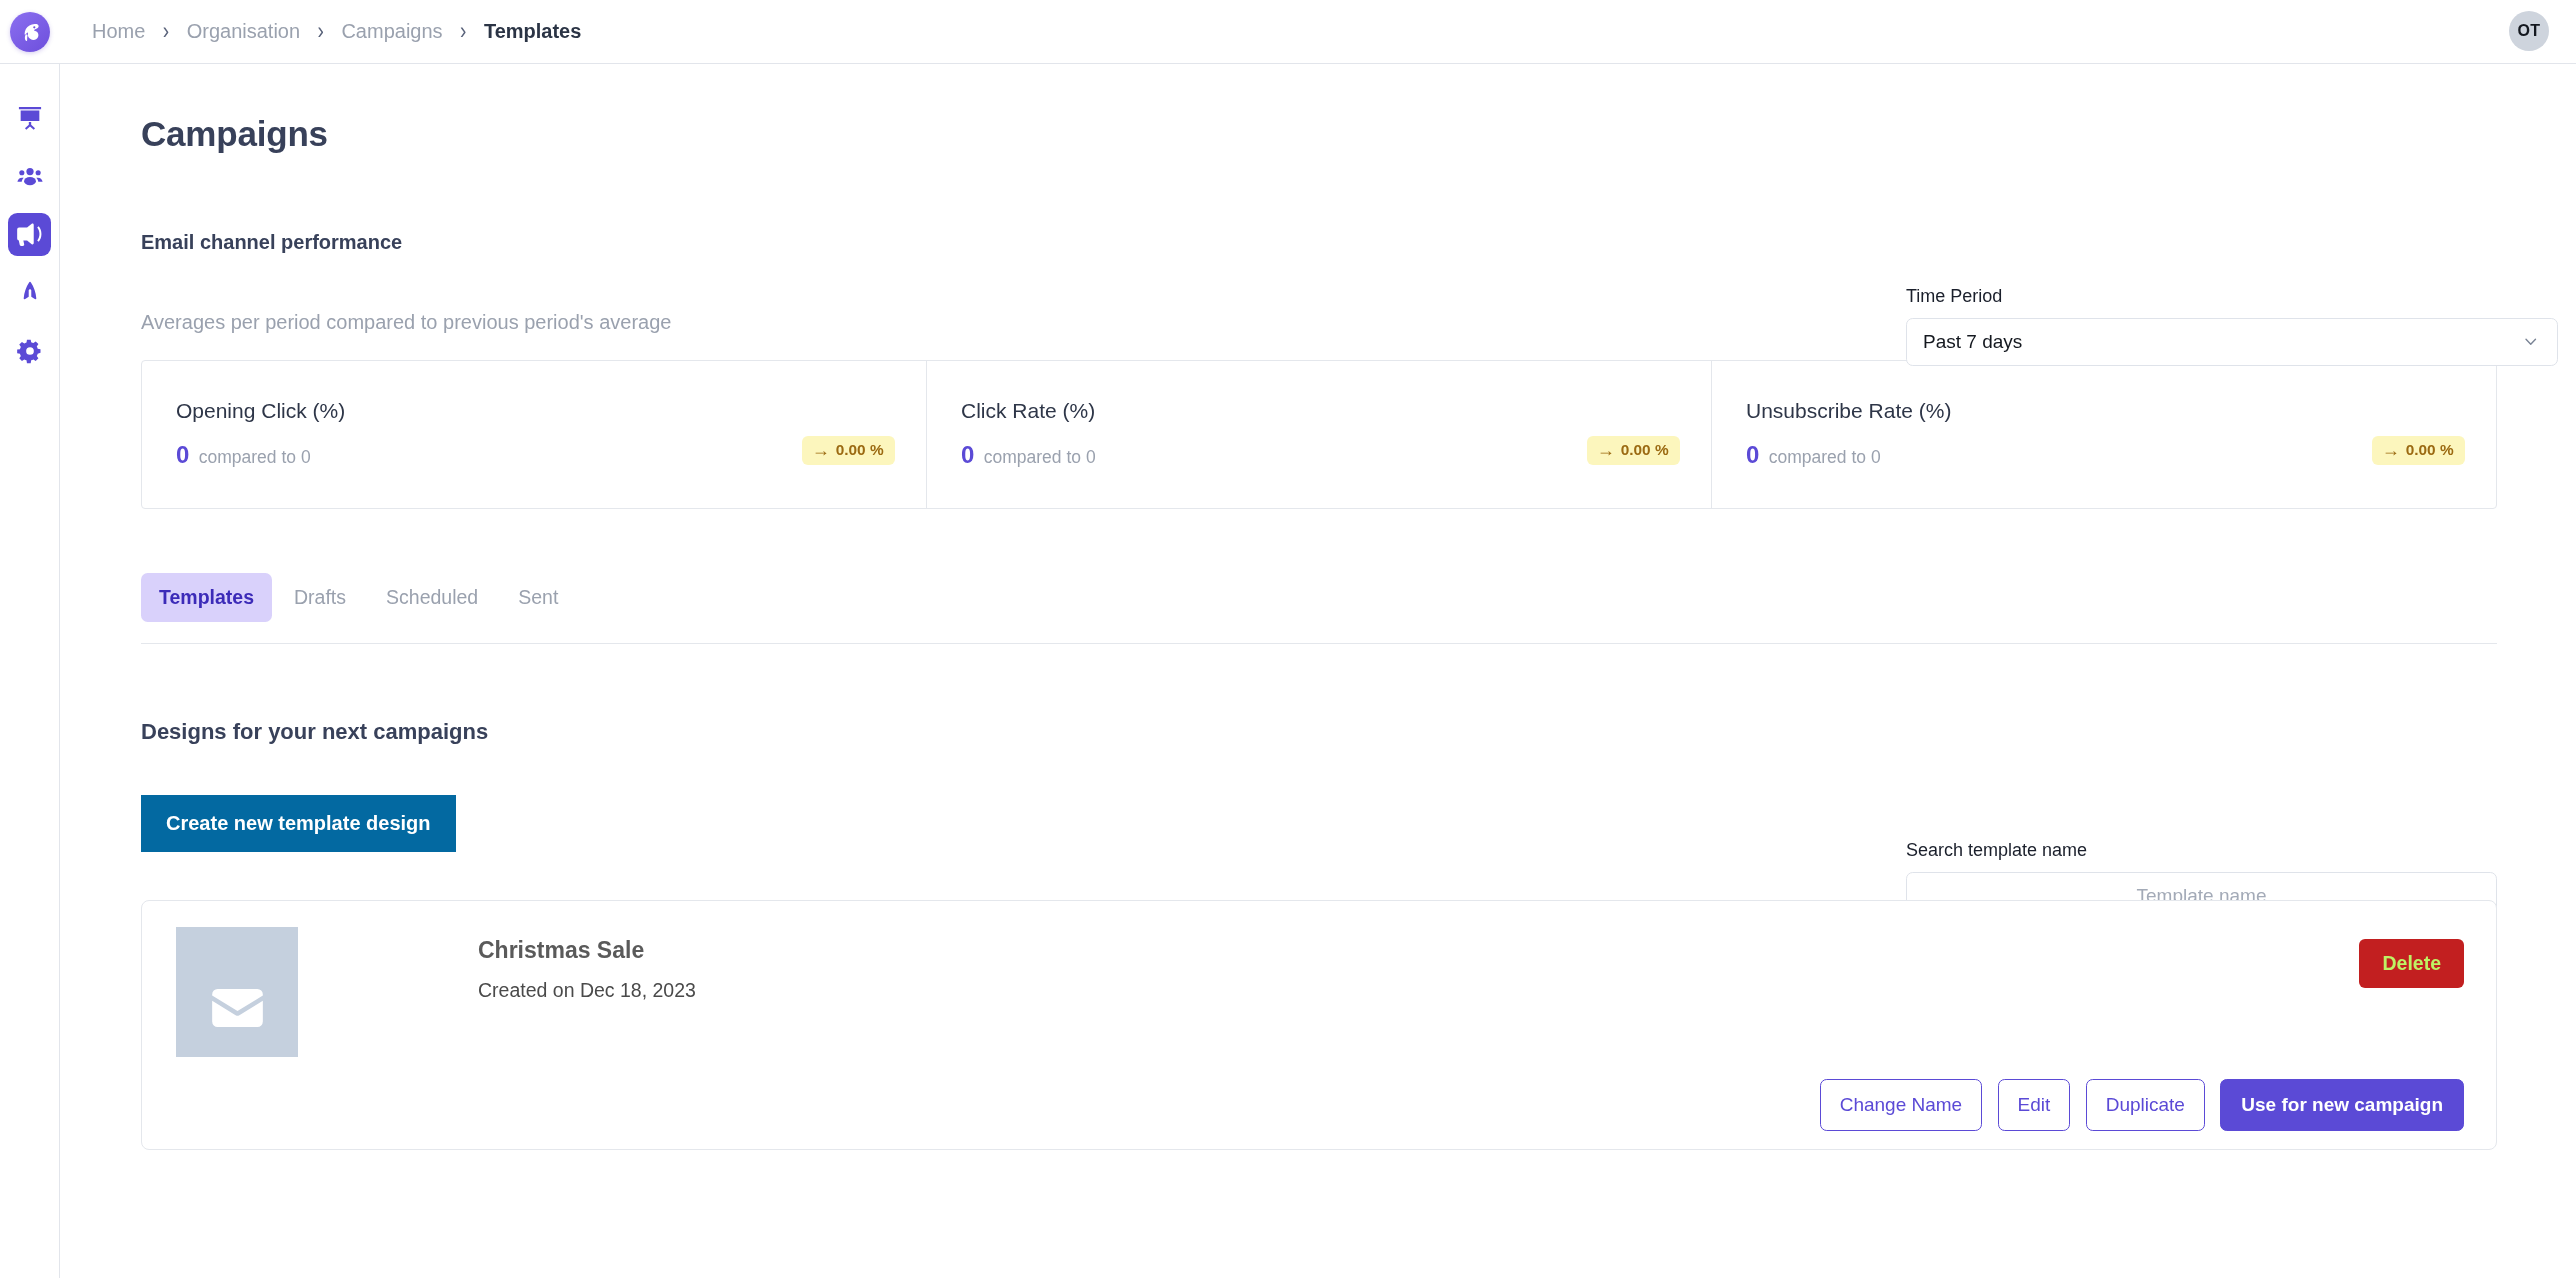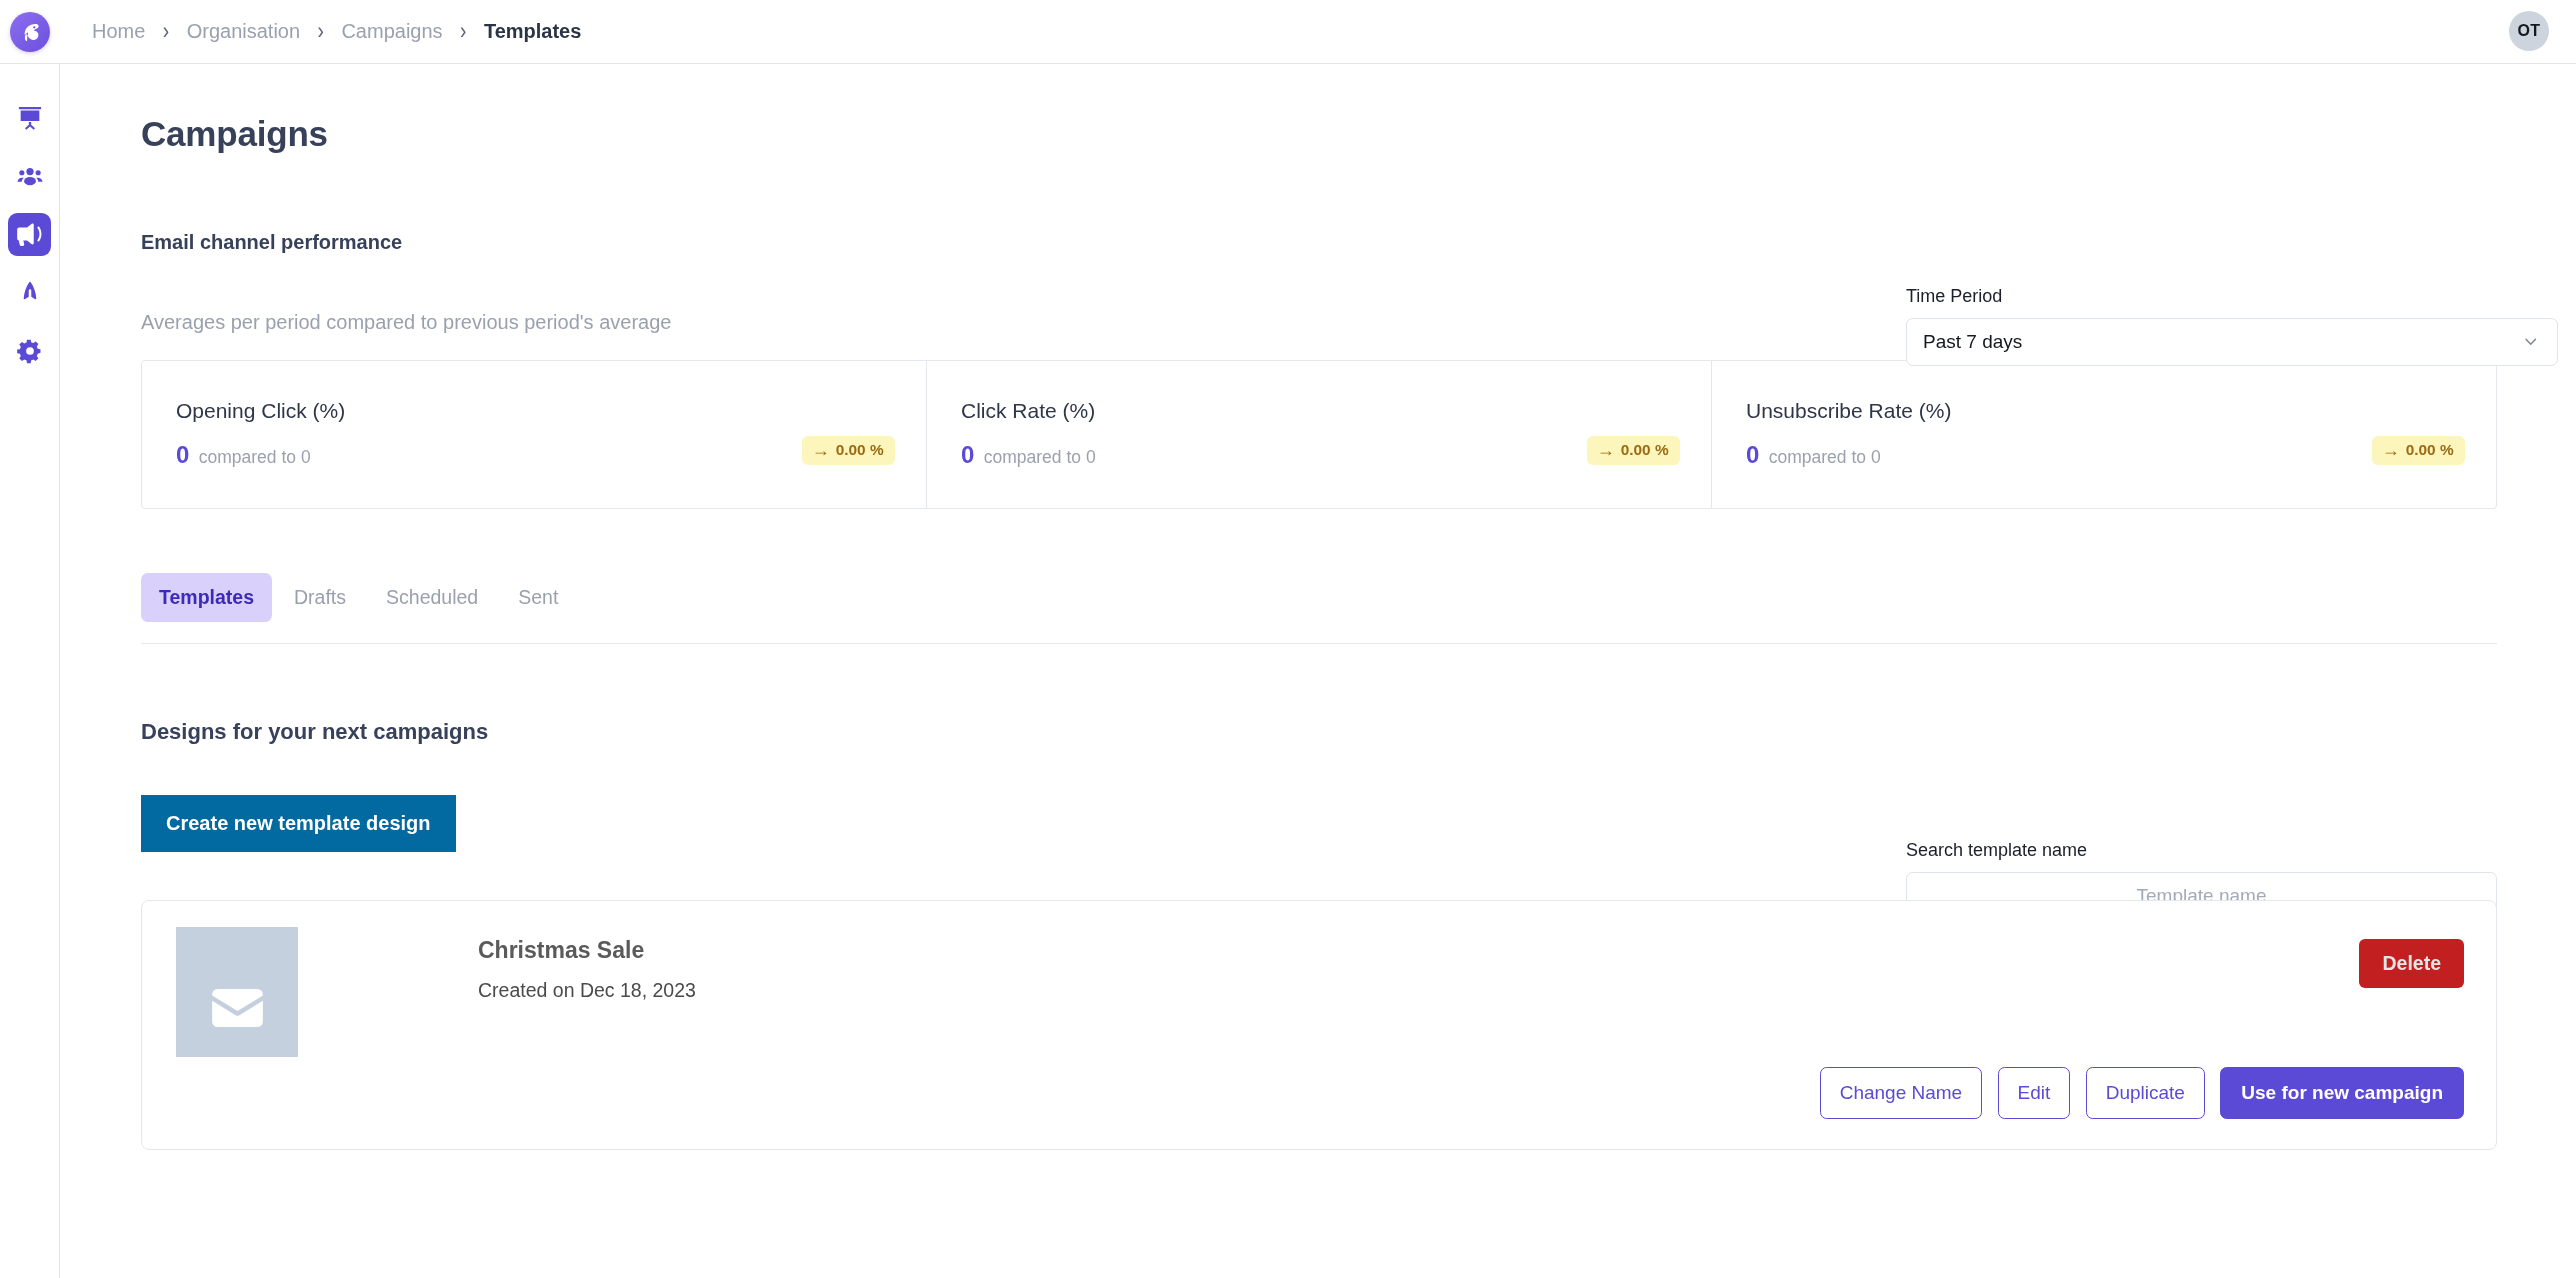--- a/index.html
+++ b/index.html
@@ -208,30 +208,30 @@
     position: absolute; left: 336px; top: 36px;
     font-size: 23px; font-weight: bold; color: #5a5a5a;
   }
   .tpl-date {
     position: absolute; left: 336px; top: 78px;
     font-size: 19.5px; color: #4a4a4a;
   }
 
   .delete-btn {
     position: absolute; right: 32px; top: 38px;
-    background: #c21f20; color: #e5e5e5;
+    background: #c21f20; color: #bef264;
     border: none; border-radius: 6px;
     padding: 12.8px 23px;
     font-size: 19.5px; font-weight: bold;
     font-family: "Liberation Sans", sans-serif;
     cursor: pointer;
   }
 
   .tpl-actions {
-    position: absolute; right: 32px; bottom: 30px;
+    position: absolute; right: 32px; bottom: 18px;
     display: flex; align-items: center; gap: 15.4px;
   }
   .btn-outline {
     background: #ffffff; color: #5b4ad6;
     border: 1.3px solid #5b4ad6; border-radius: 6.7px;
     padding: 14px 19px;
     font-size: 19px;
     font-family: "Liberation Sans", sans-serif;
     white-space: nowrap; cursor: pointer;
   }

